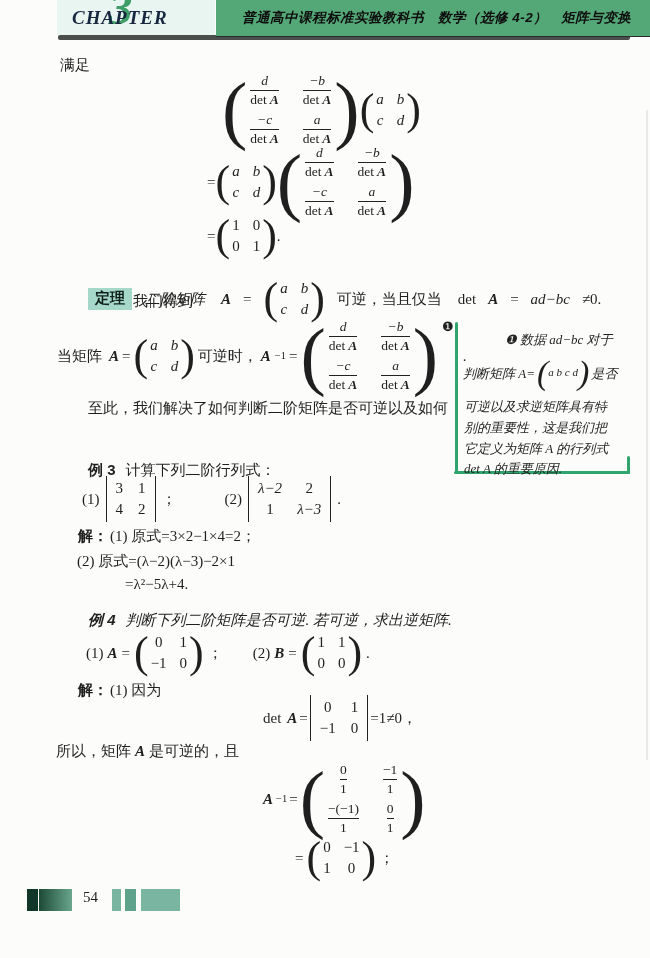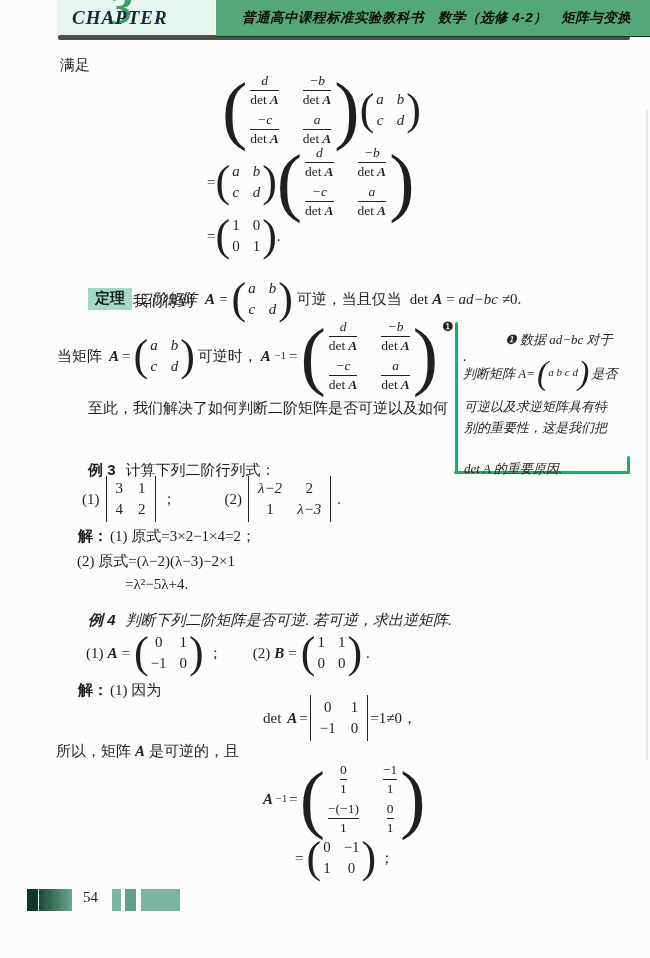--- a/index.html
+++ b/index.html
@@ -184,21 +184,21 @@
         <span class="cell">0</span>
         <span class="cell">1</span>
       </span>
       <span class="paren">)</span>
     </span>
     <span>.</span>
   </div>
 
   <div class="abs" style="left:88px;top:257px;margin-top:35px;">所以，我们得到</div>
 
-  <div class="abs row" style="left:88px;top:277px;height:44px;gap:4px;">
+  <div class="abs row" style="left:88px;top:277px;height:44px;gap:12px;">
     <span class="badge bd">定理</span>
     <span class="sp8">二阶矩阵</span>
     <span class="bi sp4">A</span>
       <span>=</span>
     <span class="mx m2">
       <span class="paren">(</span>
       <span class="cells">
         <span class="cell it">a</span>
         <span class="cell it">b</span>
         <span class="cell it">c</span>
@@ -287,20 +287,21 @@
         <span class="cell it">b</span>
         <span class="cell it">c</span>
         <span class="cell it">d</span>
       </span>
       <span class="paren">)</span>
     </span>
     <span>是否</span>
   </div>
   <div class="note" style="left:464px;top:396px;">可逆以及求逆矩阵具有特</div>
   <div class="note" style="left:464px;top:417px;font-family:Liberation Serif, serif;">别的重要性，这是我们把</div>
+  <div class="note" style="left:464px;top:438px;">它定义为矩阵 A 的行列式</div>
   <div class="note" style="left:464px;top:458px;">det A 的重要原因.</div>
 
   <div class="abs" style="left:88px;top:399px;">至此，我们解决了如何判断二阶矩阵是否可逆以及如何</div>
 
   <div class="abs row" style="left:88px;top:461px;gap:10px;">
     <span class="bd">例 3</span>
     <span>计算下列二阶行列式：</span>
   </div>
   <div class="abs row" style="left:82px;top:478px;height:42px;gap:6px;">
     <span>(1)</span>

